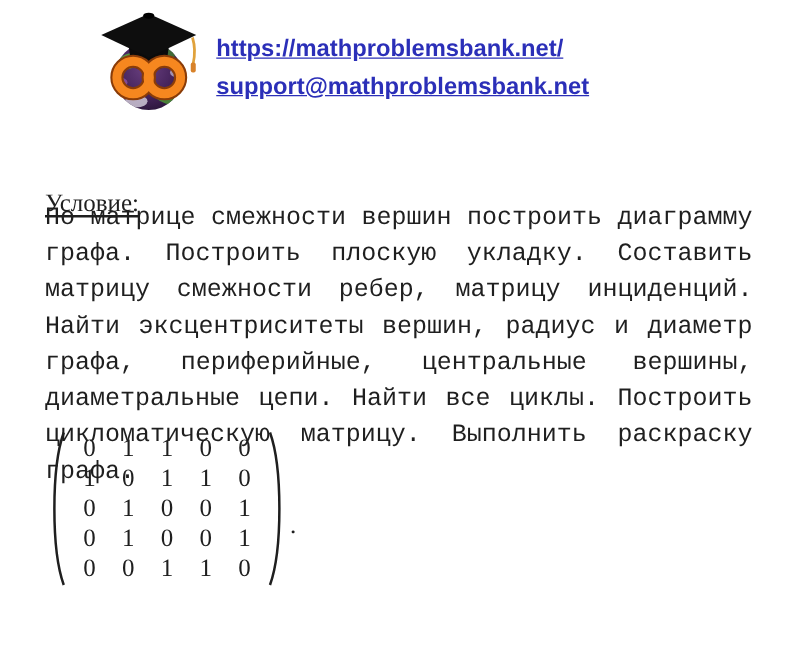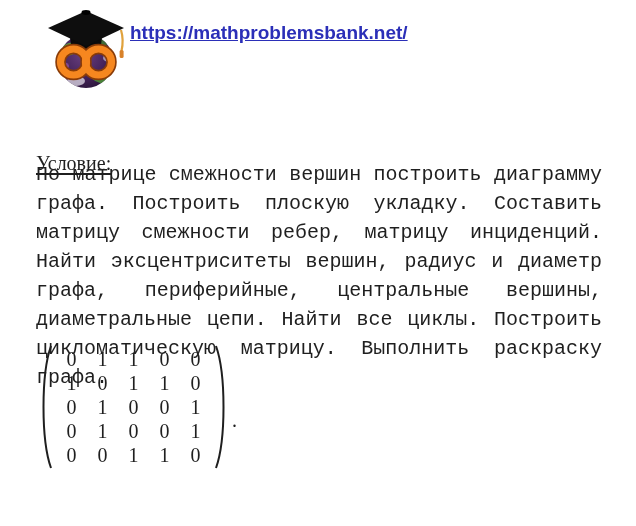--- a/index.html
+++ b/index.html
@@ -15,25 +15,25 @@
     height: 526px;
     background: #ffffff;
     font-family: "Liberation Serif", serif;
     color: var(--text-color);
     overflow: hidden;
   }
 
   
   .header {
     position: absolute;
-    left: 46px;
+    left: 79px;
     top: 6px;
     display: flex;
-    align-items: flex-start;
-    gap: 4px;
+    align-items: center;
+    gap: 14px;
   }
   .logo { width: 80px; height: 86px; flex: 0 0 auto; }
   .links { display: flex; flex-direction: column; justify-content: center; padding-top: 12px; }
   .link {
     font-family: "Liberation Sans", sans-serif;
     font-weight: 700;
     font-size: 19px;
     line-height: 30px;
     color: var(--link-color);
     text-decoration: underline;
@@ -135,20 +135,21 @@
       <g fill="none">
         <circle cx="27.5" cy="56" r="13" stroke="#8a3c08" stroke-width="10.5"></circle>
         <circle cx="52.5" cy="56" r="13" stroke="#8a3c08" stroke-width="10.5"></circle>
         <circle cx="27.5" cy="56" r="13" stroke="#f6871f" stroke-width="7.2"></circle>
         <circle cx="52.5" cy="56" r="13" stroke="#f6871f" stroke-width="7.2"></circle>
       </g>
     </svg>
 
     <div class="links">
       <a class="link">https://mathproblemsbank.net/</a>
+      <a class="link">support@mathproblemsbank.net</a>
     </div>
   </div>
 
   <div class="condition-label">Условие:</div>
 
   <div class="paragraph">По матрице смежности вершин построить диаграмму графа. Построить плоскую укладку. Составить матрицу смежности ребер, матрицу инциденций. Найти эксцентриситеты вершин, радиус и диаметр графа, периферийные, центральные вершины, диаметральные цепи. Найти все циклы. Построить цикломатическую матрицу. Выполнить раскраску графа.</div>
 
   <div class="matrix-wrap">
     <svg class="paren" viewBox="0 0 15 126" preserveAspectRatio="none" aria-hidden="true">
       <path d="M 13 2 C 3 30 3 96 13 124" stroke="#1f1f1f" stroke-width="2" fill="none"></path>

